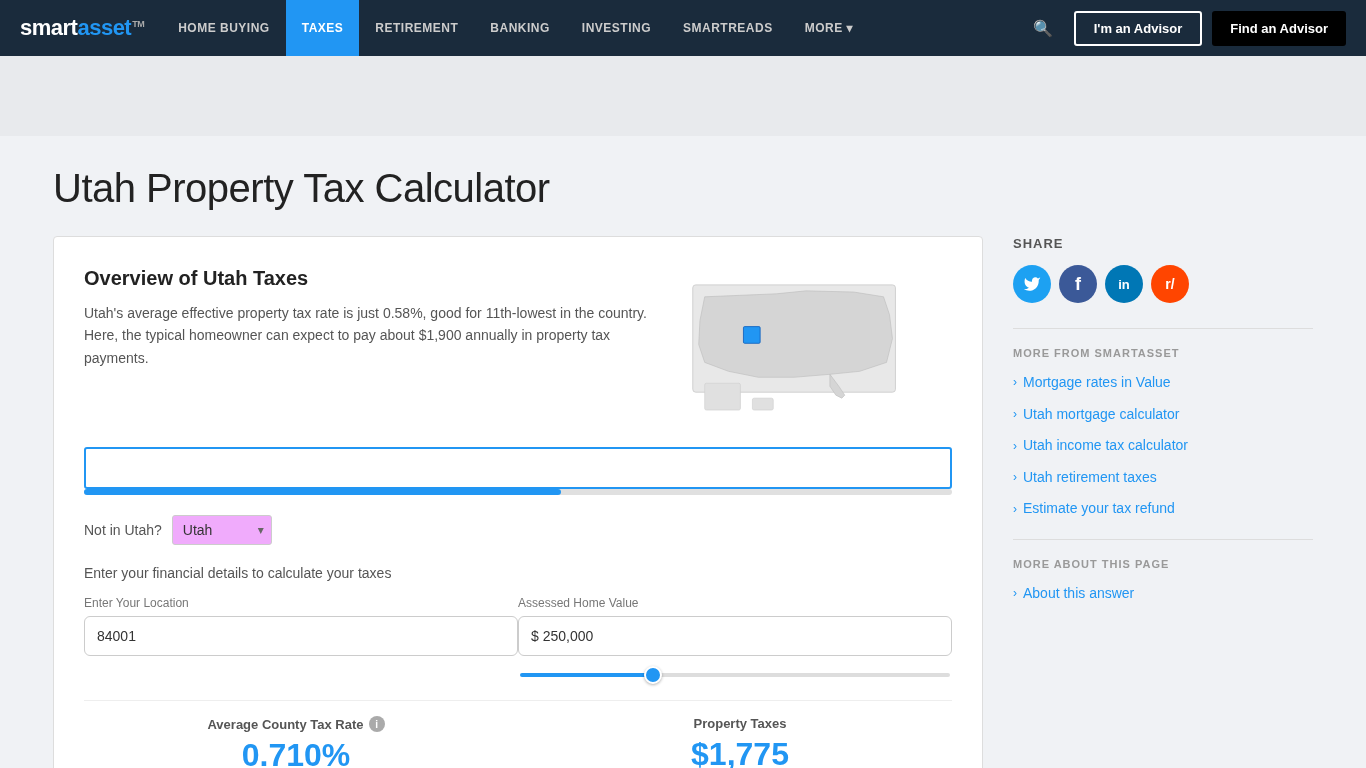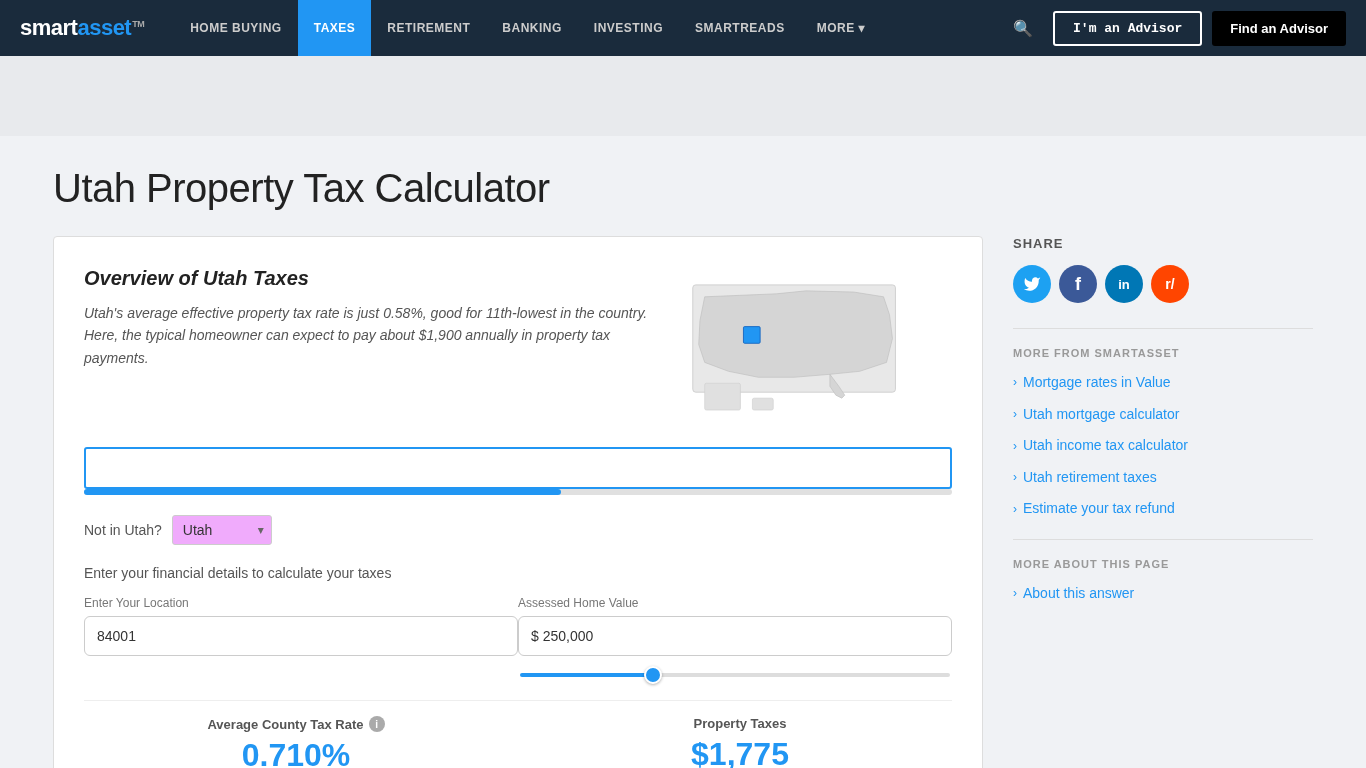--- a/index.html
+++ b/index.html
@@ -11,21 +11,21 @@
       display: flex;
       align-items: center;
       height: 56px;
       padding: 0 20px;
       position: relative;
       z-index: 100;
     }
     .navbar-logo {
       display: flex;
       align-items: center;
-      margin-right: 30px;
+      margin-right: 18px;
     }
     .logo-text {
       font-size: 22px;
       font-weight: 700;
       color: #fff;
       letter-spacing: -0.5px;
     }
     .logo-text span {
       color: #2196f3;
     }
@@ -76,21 +76,20 @@
     .btn-advisor-outline {
       border: 2px solid #fff;
       background: transparent;
       color: #fff;
       padding: 8px 18px;
       font-size: 13px;
       font-weight: 600;
       border-radius: 3px;
       cursor: pointer;
       white-space: nowrap;
-      font-family: Liberation Mono, monospace;
     }
     .btn-advisor-fill {
       border: none;
       background: #000000;
       color: #fff;
       padding: 8px 18px;
       font-size: 13px;
       font-weight: 600;
       border-radius: 3px;
       cursor: pointer;
@@ -134,21 +133,20 @@
       min-width: 0;
     }
 
     .overview-section {
       display: flex;
       gap: 20px;
       margin-bottom: 25px;
     }
     .overview-text {
       flex: 1;
-      font-style: italic;
     }
     .overview-title {
       font-size: 20px;
       font-weight: 700;
       color: #222;
       margin-bottom: 12px;
     }
     .overview-desc {
       font-size: 14px;
       color: #555;

